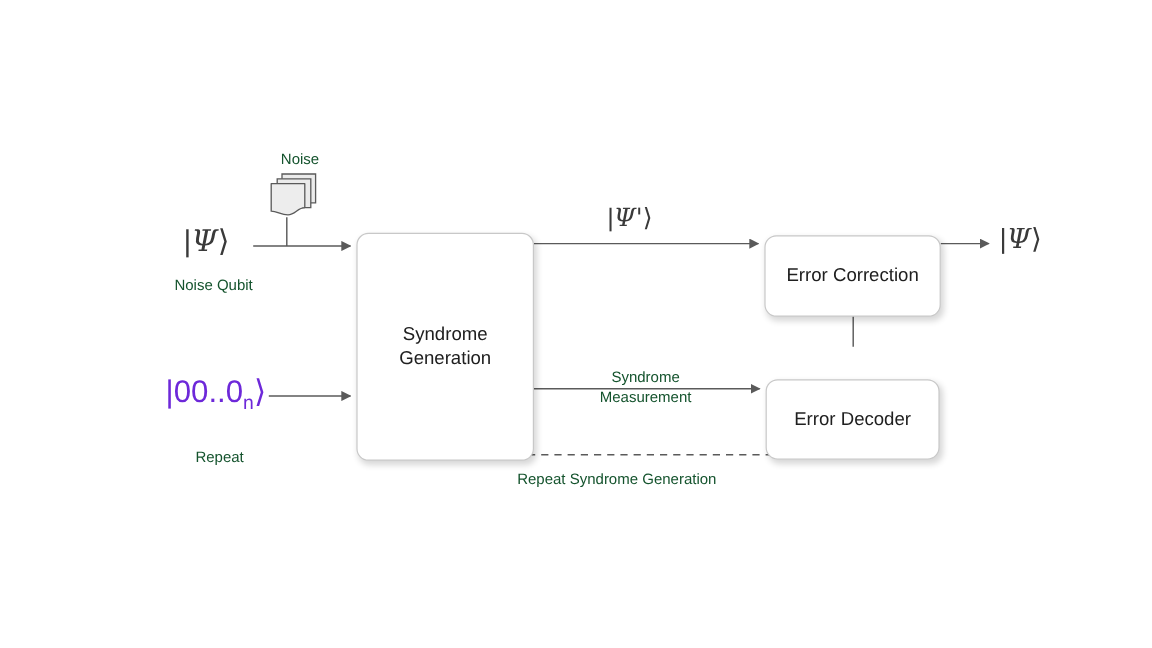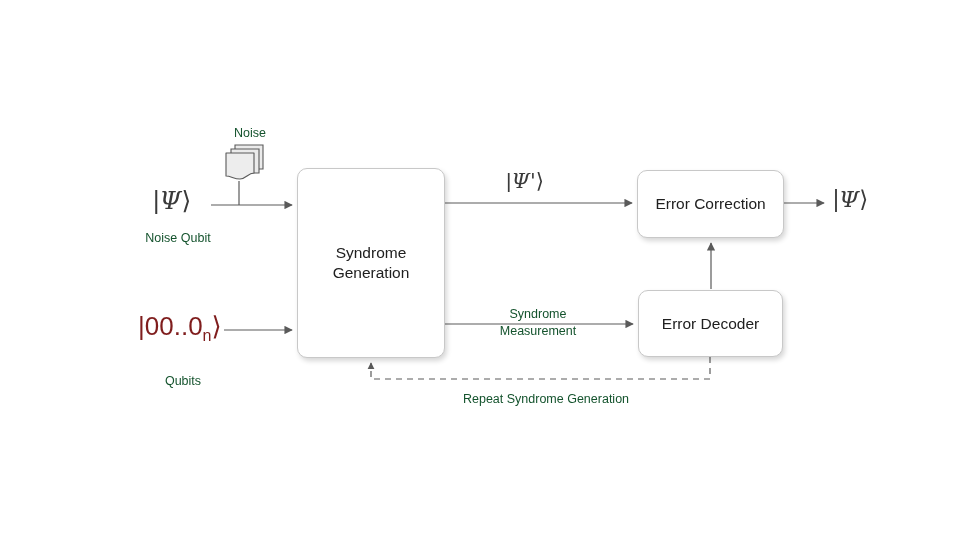--- a/index.html
+++ b/index.html
@@ -34,20 +34,21 @@
     border-radius: 10px;
     box-shadow: 2px 3px 5px rgba(0,0,0,0.16);
     display: flex;
     align-items: center;
     justify-content: center;
     text-align: center;
     color: #202020;
     font-size: 15.5px;
     line-height: 1.28;
     box-sizing: border-box;
+    margin-top: 26px;
   }
   #node-syndrome {
     left: 297px; top: 168px; width: 148px; height: 190px;
   }
   #node-correction {
     left: 637px; top: 170px; width: 147px; height: 68px;
   }
   #node-decoder {
     left: 638px; top: 290px; width: 145px; height: 67px;
   }
@@ -73,37 +74,37 @@
     font-size: 0.62em;
     vertical-align: -0.38em;
     font-style: normal;
   }
   #ket-in {
     left: 153px; top: 186px; font-size: 25px;
   }
   #ket-zero {
     left: 138px; top: 311px; font-size: 26px;
     font-family: "Liberation Sans", sans-serif;
-    color: #7f1d1d;
+    color: #6d28d9;
   }
   #ket-psi-prime {
     left: 506px; top: 169px; font-size: 21px;
   }
   #ket-out {
     left: 833px; top: 186px; font-size: 23px;
   }
 
   #lbl-data-qubit { left: 178px; top: 231px; }
   #lbl-qubits { left: 183px; top: 374px; }
   #lbl-noise { left: 250px; top: 126px; }
   #lbl-syndrome-measure {
     left: 538px; top: 306px; line-height: 1.38;
     white-space: pre-line;
   }
-  #lbl-repeat { left: 546px; top: 392px; }
+  #lbl-repeat { left: 514px; top: 392px; }
 
   #noise-icon {
     position: absolute;
     left: 222px; top: 143px;
     width: 44px; height: 40px;
   }
 </style>
 </head>
 <body>
 
@@ -173,20 +174,20 @@
   </div>
 
   <div class="ket" id="ket-out">
     <span class="bar">|</span><span class="psi">Ψ</span><span>⟩</span>
   </div>
 
   <div class="txt center" id="lbl-noise">Noise</div>
 
   <div class="txt center" id="lbl-data-qubit">Noise Qubit</div>
 
-  <div class="txt center" id="lbl-qubits">Qubits</div>
+  <div class="txt center" id="lbl-qubits">Repeat</div>
 
   <div class="txt center" id="lbl-syndrome-measure">Syndrome
 Measurement</div>
 
   <div class="txt center" id="lbl-repeat">Repeat Syndrome Generation</div>
 
 </div>
 
 </body></html>

